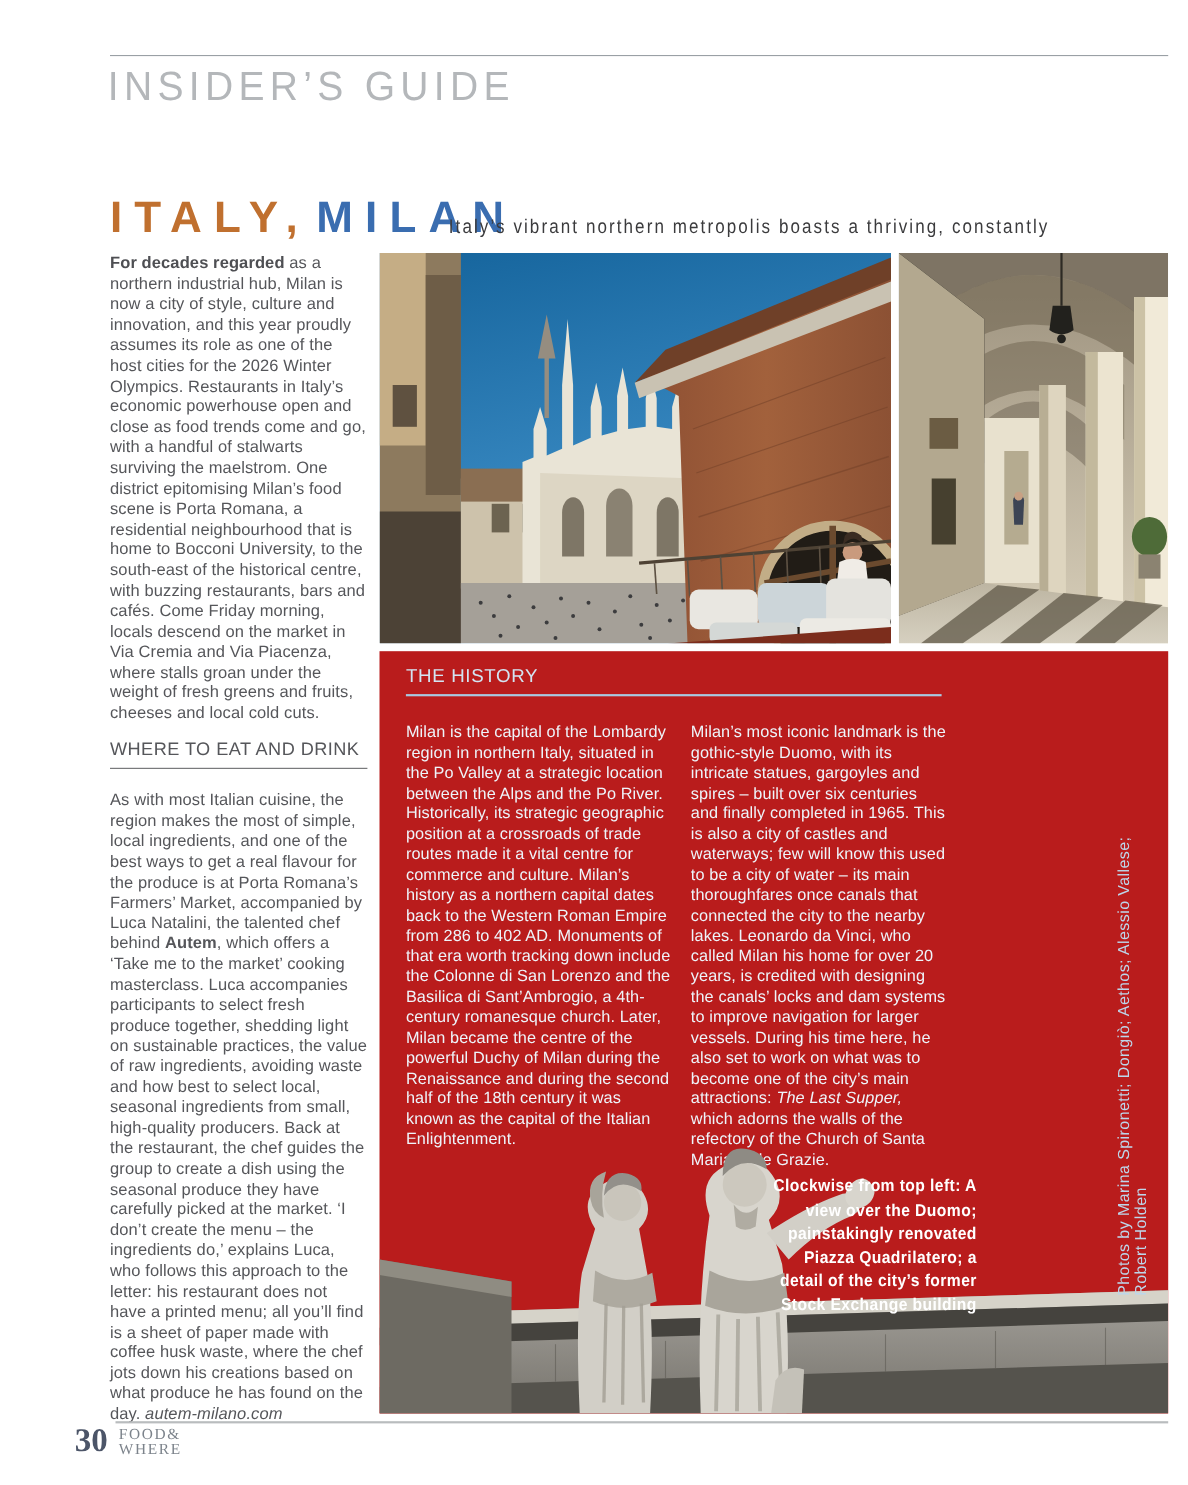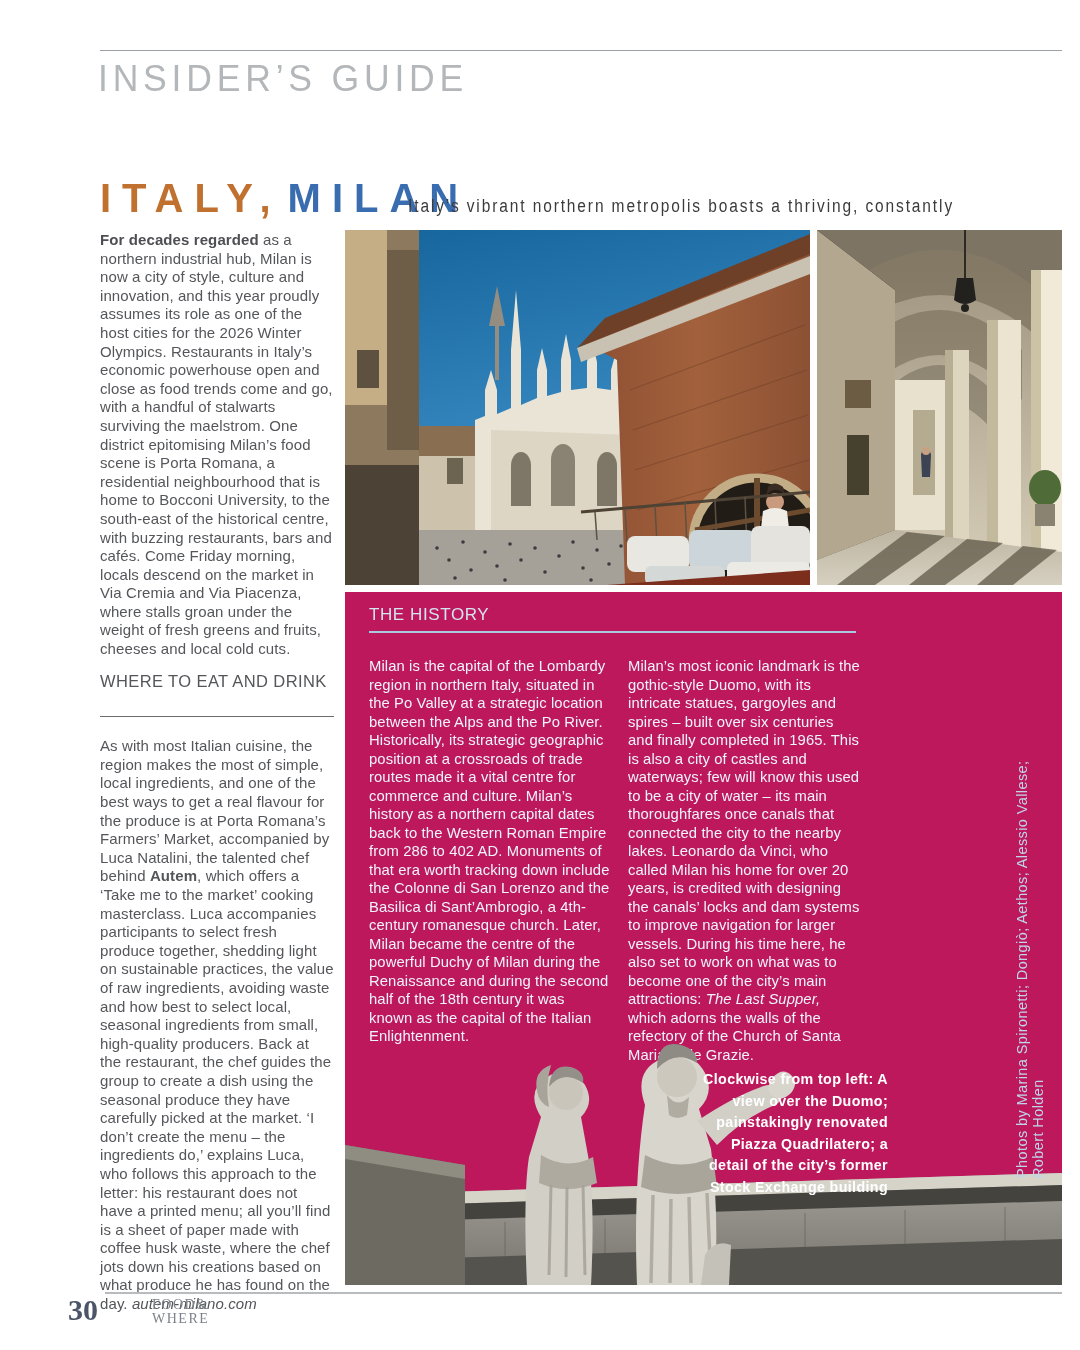--- a/index.html
+++ b/index.html
@@ -25,36 +25,36 @@
     transform:scaleX(0.86); transform-origin:left top; font-weight:500;
   }
 
   
   .left-col {
     position:absolute; left:100px; top:231px; width:234px;
     font-size:15px; line-height:18.6px; color:#55565a; letter-spacing:0.1px;
   }
   .left-col .lead { font-weight:700; color:#4e4f53; }
   .subhead {
-    margin-top:13px; padding-bottom:26px; border-bottom:1.5px solid #6b6c6e;
+    margin-top:13px; padding-bottom:8px; border-bottom:1.5px solid #6b6c6e;
     font-size:16.5px; letter-spacing:0.4px; color:#55565a;
   }
   .body2 { margin-top:20px; }
   .autem-bold { font-weight:700; }
   .website { font-style:italic;text-align:right; }
 
   
   .photo { position:absolute; overflow:hidden; }
   .photo-duomo { left:345px; top:230px; width:465px; height:355px; }
   .photo-arcade { left:817px; top:230px; width:245px; height:355px; }
 
   
   .blue-panel {
     position:absolute; left:345px; top:592px; width:717px; height:693px;
-    background:#be185d; overflow:hidden;
+    background:#b91c1c; overflow:hidden;
   }
   .history-heading {
     position:absolute; left:24px; top:13px; font-size:17px; color:#d3e4f2; letter-spacing:0.6px;
   }
   .history-rule { position:absolute; left:24px; top:39px; width:487px; height:1.5px; background:#a9c9e2; }
   .history-col {
     position:absolute; top:65px; font-size:14.8px; line-height:18.5px; color:#eef4fa; letter-spacing:0.1px;
   }
   .history-col1 { left:24px;  width:243px; }
   .history-col2 { left:283px; width:232px; }
@@ -74,21 +74,21 @@
   }
 
   
   .footer-rule { position:absolute; left:105px; top:1292px; width:957px; height:1.5px; background:#b9bcbe; }
   .page-number {
     position:absolute; left:68px; top:1293px; font-family:"Liberation Serif", serif;
     font-size:30px; font-weight:700; color:#4c5568;
   }
   .magazine-logo {
     position:absolute; left:108px; top:1298px; font-family:"Liberation Serif", serif;
-    font-size:14px; color:#7c838b; letter-spacing:1.5px; line-height:13.5px;margin-left:44px;
+    font-size:14px; color:#7c838b; letter-spacing:1.5px; line-height:13.5px;
   }
 </style>
 </head>
 <body>
 
 <div class="page">
 
   <div class="top-rule"></div>
   <div class="section-label">INSIDER’S GUIDE</div>
 

